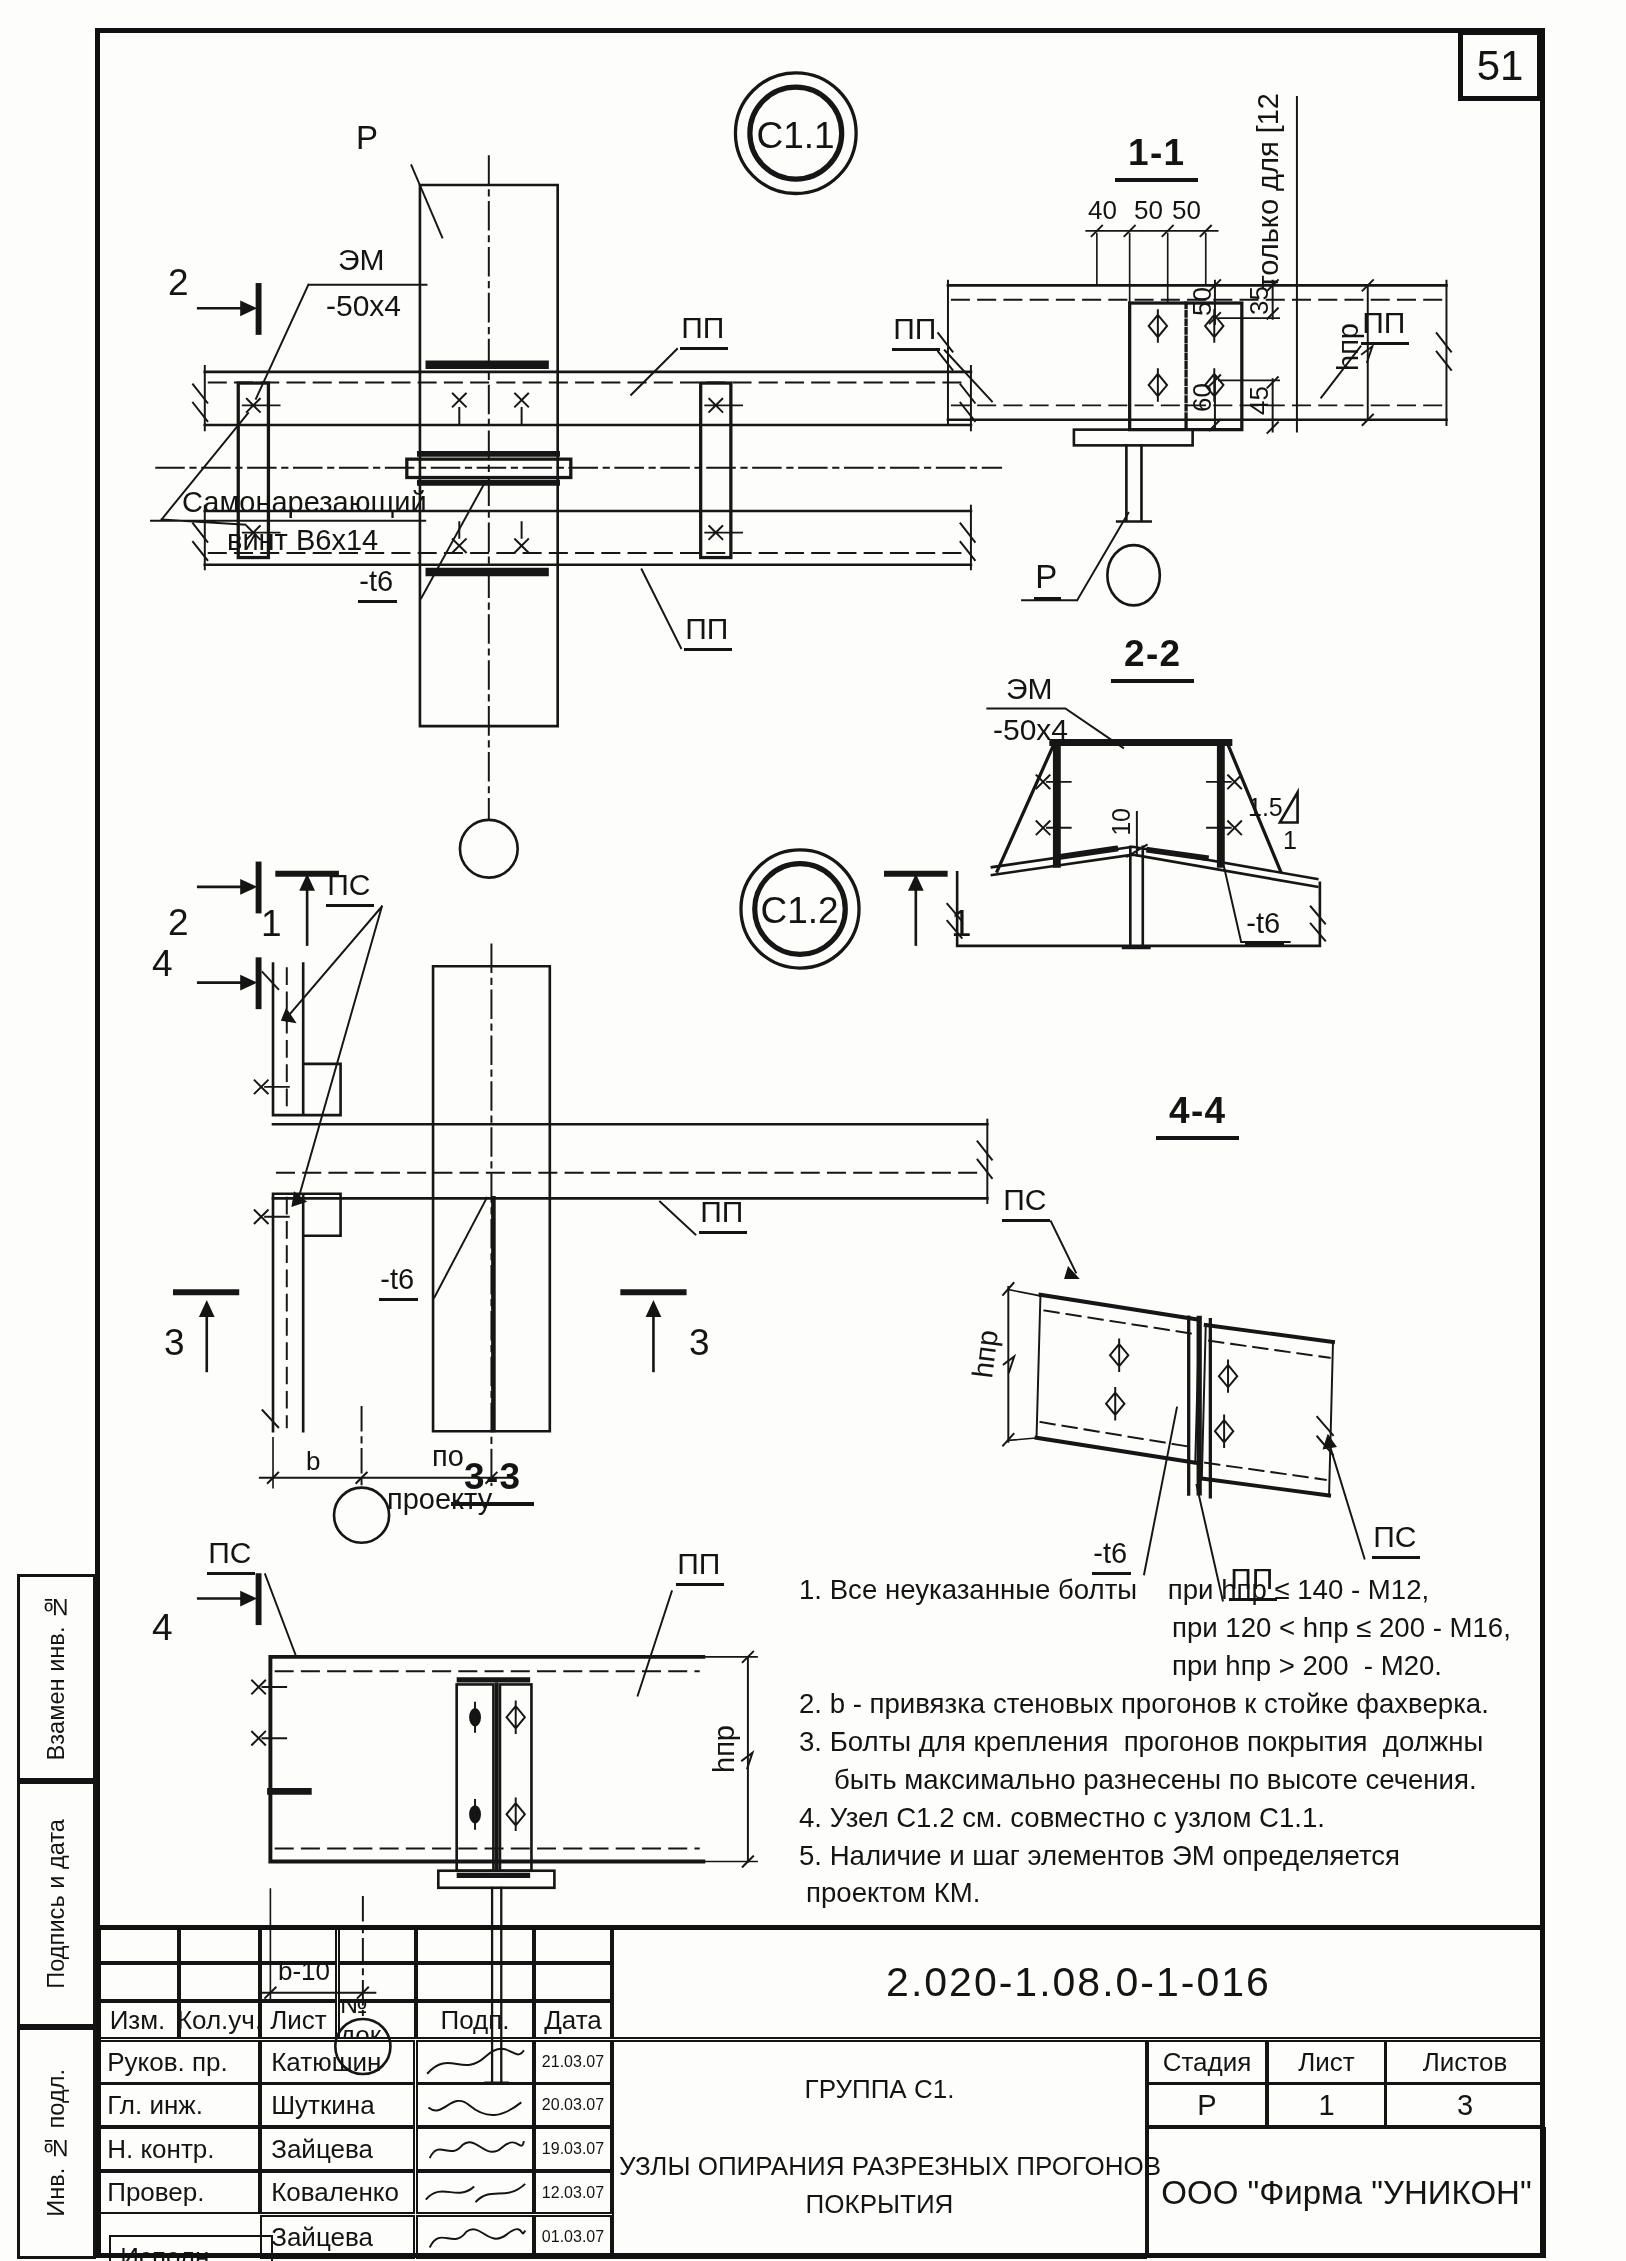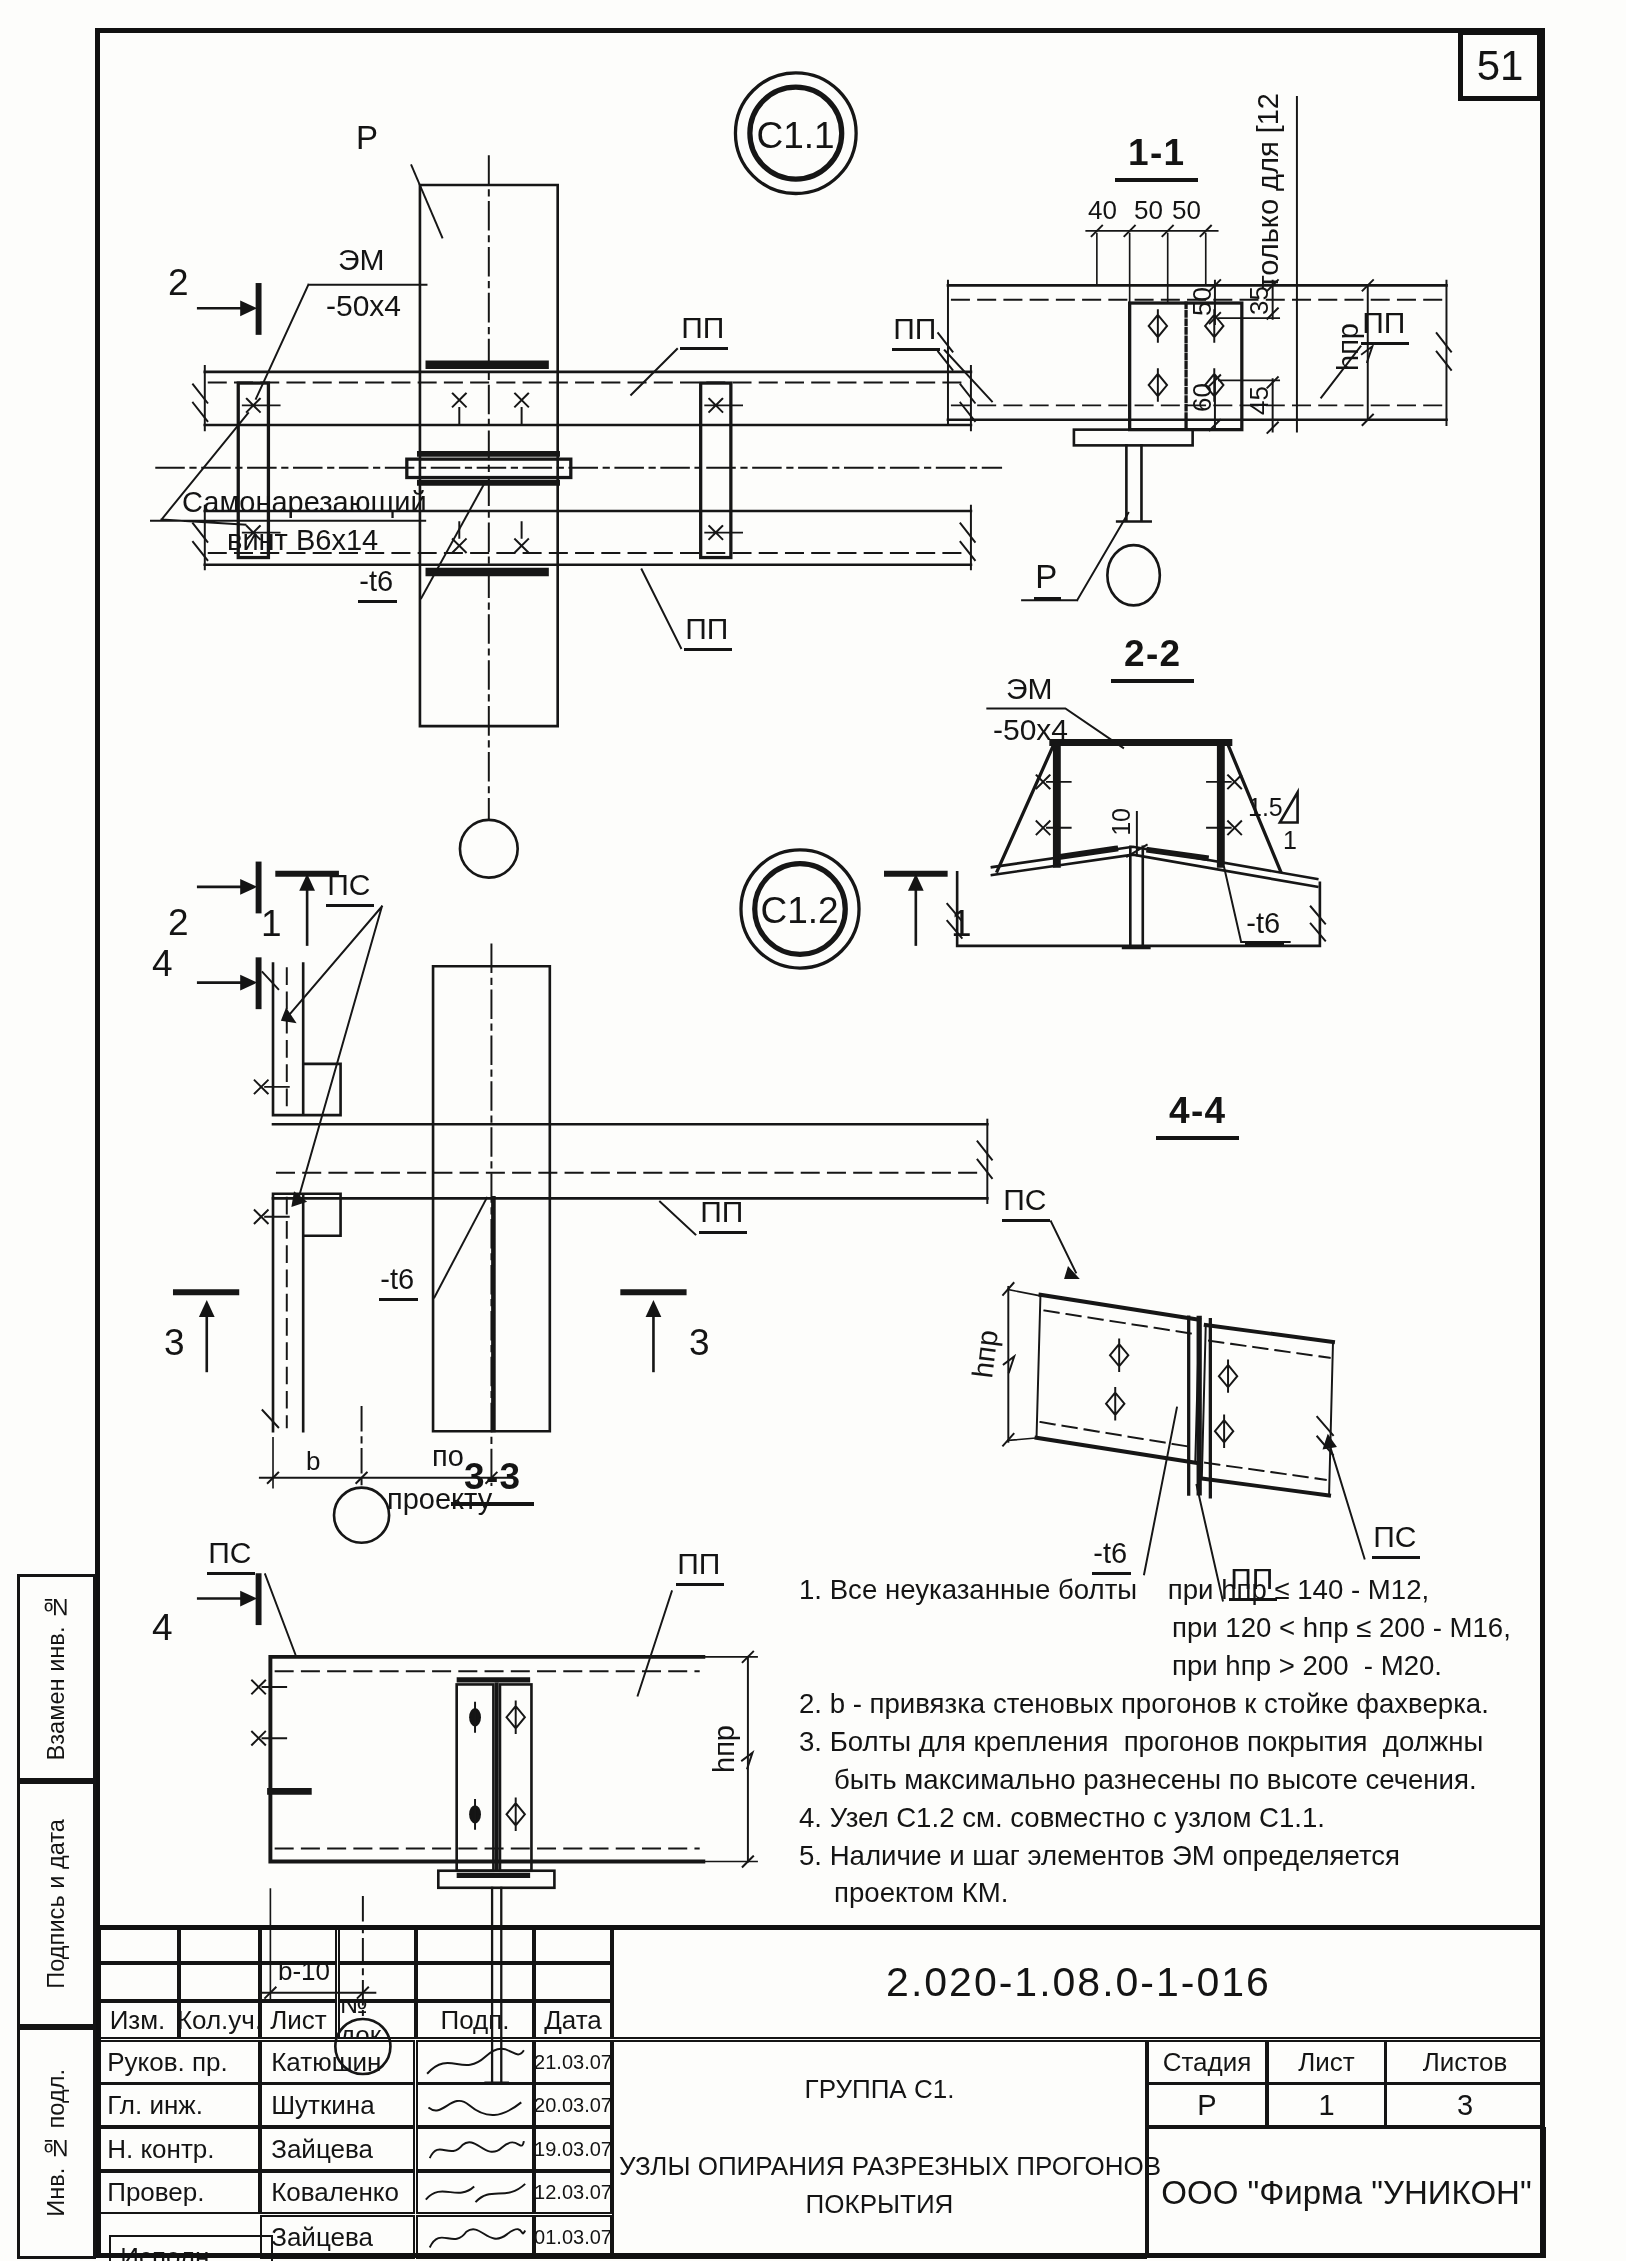--- a/index.html
+++ b/index.html
@@ -1,21 +1,21 @@
 <!DOCTYPE html>
 <html style="font-size:10.5px"><head>
 <meta charset="utf-8">
 <style>
   html,body{margin:0;padding:0;background:#e8e8e6;}
   #page{position:relative;width:1627px;height:2261px;background:#fdfdfb;overflow:hidden;
         font-family:"Liberation Sans","DejaVu Sans",sans-serif;color:#141414;}
   #art{position:absolute;left:0;top:0;width:1627px;height:2261px;}
   .frame{position:absolute;left:95px;top:27.6px;width:1450px;height:2230px;border:5.9px solid #111;box-sizing:border-box;}
   .lbl{position:absolute;line-height:1;white-space:pre;color:#141414;}
-  .f34{font-size:20px}.f38{font-size:25px}.f40{font-size:26px}
+  .f34{font-size:16px}.f38{font-size:25px}.f40{font-size:26px}
   .f42{font-size:27.6px}.f44{font-size:29px}.f46{font-size:30px}.f50{font-size:33px}.f56{font-size:37px}
   .ul{border-bottom:3.3px solid #141414;padding:0 3.9px 3.9px 1.3px;}
   .ttl{border-bottom:4.6px solid #141414;padding:0 13px 6.6px 13px;font-weight:bold;letter-spacing:1.3px;}
   .vert{writing-mode:vertical-rl;transform:rotate(180deg);}
   .ctr{text-align:center;}
   .cell{position:absolute;border:2.6px solid #141414;box-sizing:border-box;display:flex;align-items:center;justify-content:center;overflow:hidden;background:transparent;}
   .cell.l{justify-content:flex-start;padding-left:9.2px;}
   .tb-outer{position:absolute;border:5.2px solid #111;box-sizing:border-box;pointer-events:none;}
   .side{position:absolute;border:3.3px solid #141414;box-sizing:border-box;display:flex;align-items:center;justify-content:center;}
   .side span{writing-mode:vertical-rl;transform:rotate(180deg);font-size:23.6px;white-space:nowrap;}
@@ -339,21 +339,21 @@
 
   <div>
     <span class="lbl f42" style="left:799px;top:1576px;">1. Все неуказанные болты    при hпр ≤ 140 - М12,</span>
     <span class="lbl f42" style="left:1172px;top:1614px;">при 120 &lt; hпр ≤ 200 - М16,</span>
     <span class="lbl f42" style="left:1172px;top:1652px;">при hпр &gt; 200  - М20.</span>
     <span class="lbl f42" style="left:799px;top:1690px;">2. b - привязка стеновых прогонов к стойке фахверка.</span>
     <span class="lbl f42" style="left:799px;top:1728px;">3. Болты для крепления  прогонов покрытия  должны</span>
     <span class="lbl f42" style="left:834px;top:1766px;">быть максимально разнесены по высоте сечения.</span>
     <span class="lbl f42" style="left:799px;top:1804px;">4. Узел С1.2 см. совместно с узлом С1.1.</span>
     <span class="lbl f42" style="left:799px;top:1842px;">5. Наличие и шаг элементов ЭМ определяется</span>
-    <span class="lbl f42" style="left:834px;top:1879px;">проектом КМ.</span>
+    <span class="lbl f42" style="left:806px;top:1879px;">проектом КМ.</span>
   </div>
 
   <div>
     <div class="side" style="left:17px;top:1574px;width:79px;height:207px;">
       <span>Взамен инв. №</span>
     </div>
     <div class="side" style="left:17px;top:1781px;width:79px;height:246px;">
       <span>Подпись и дата</span>
     </div>
     <div class="side" style="left:17px;top:2027px;width:79px;height:232px;">

